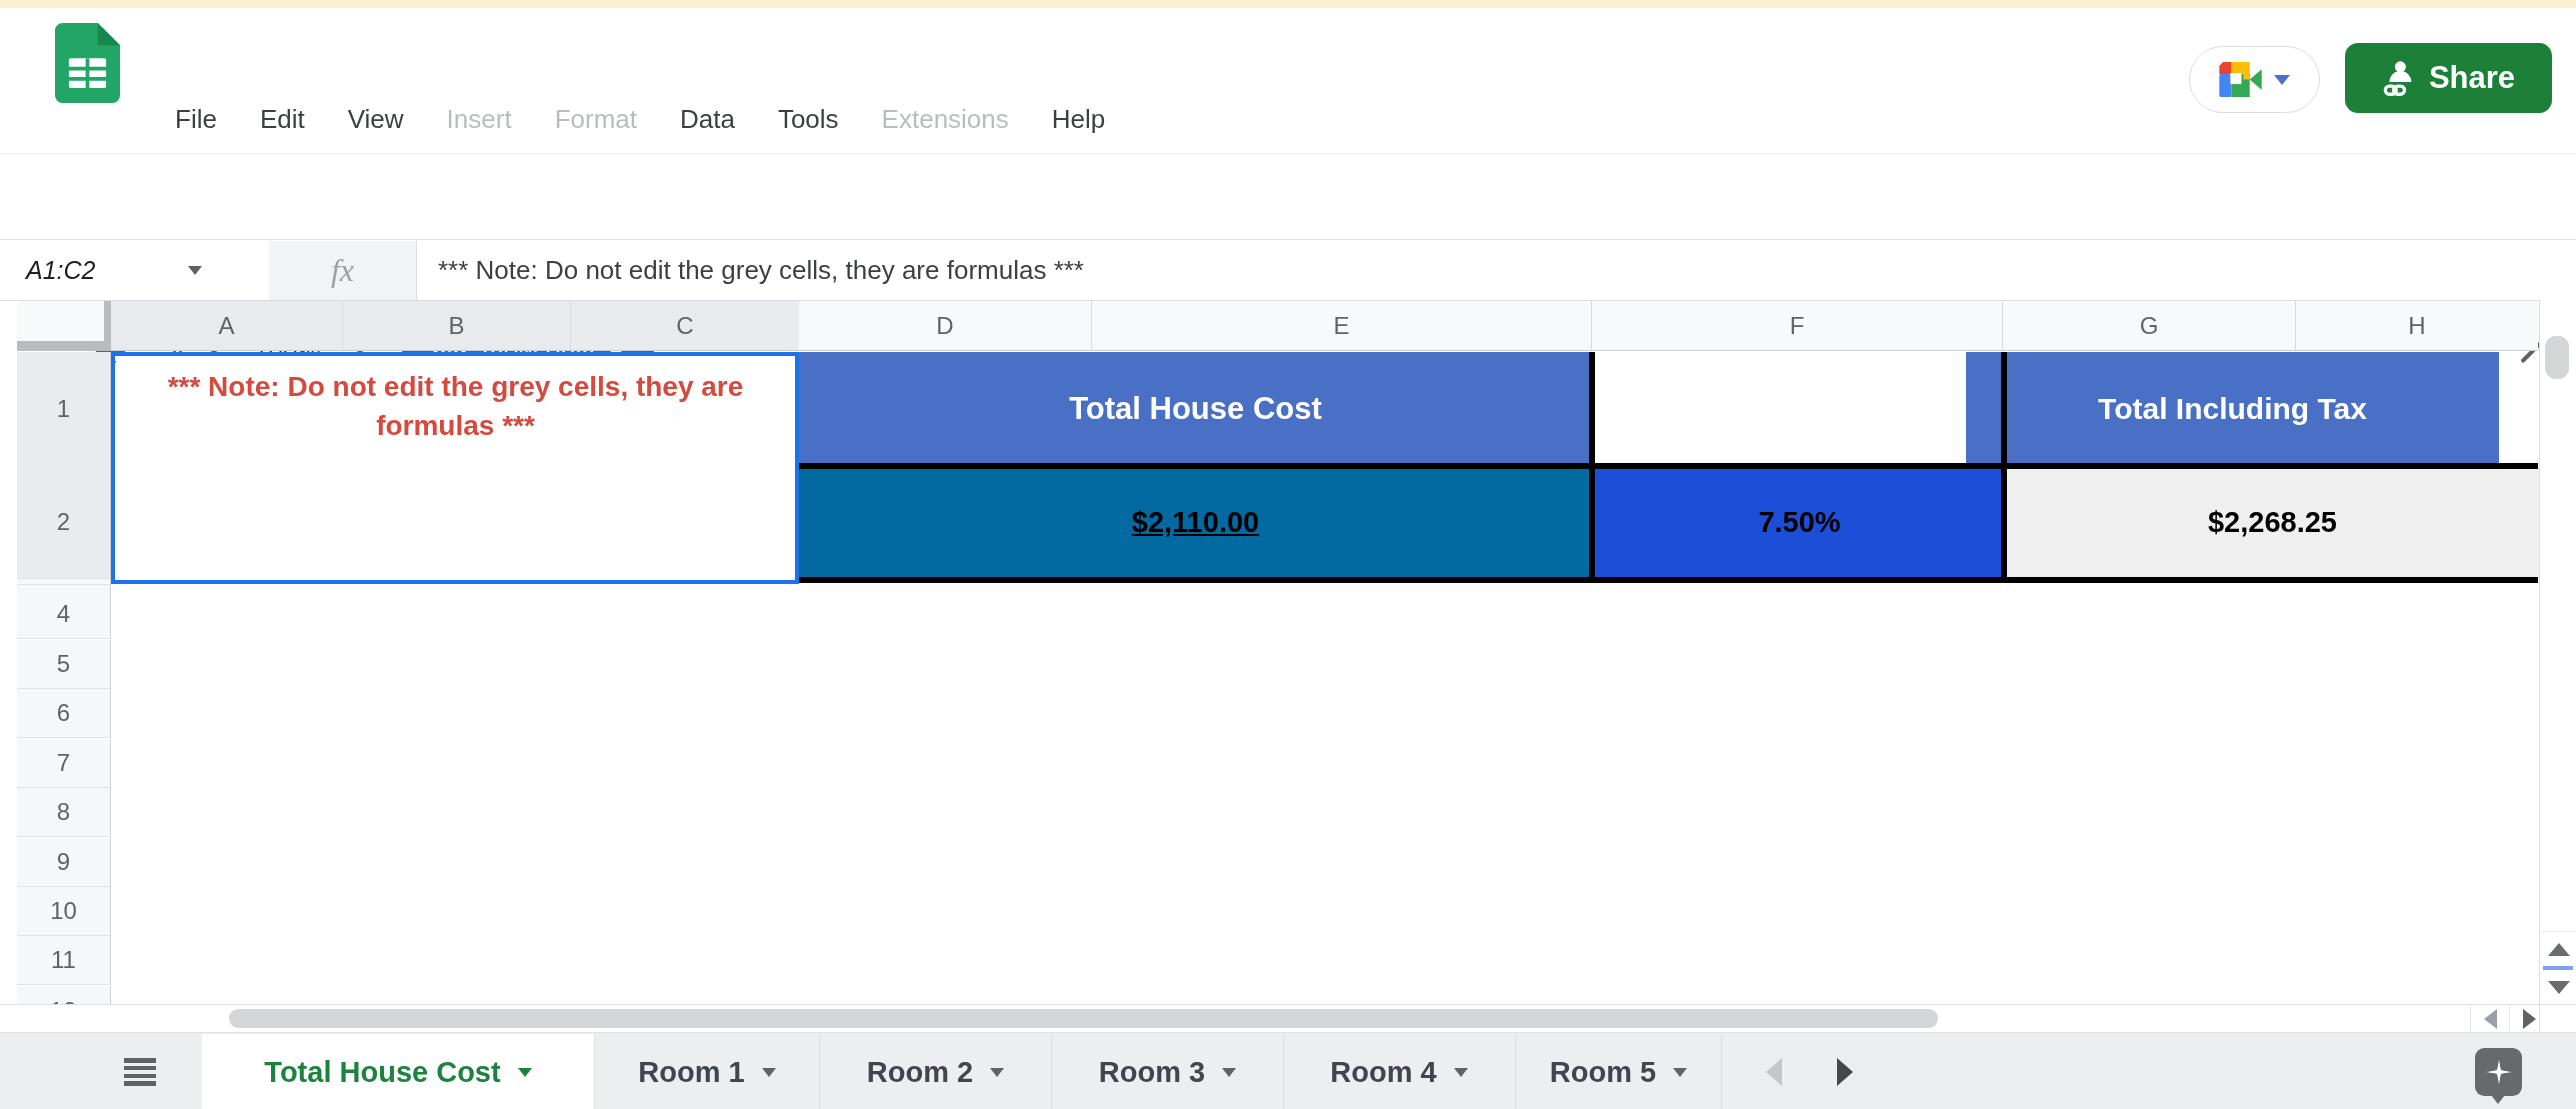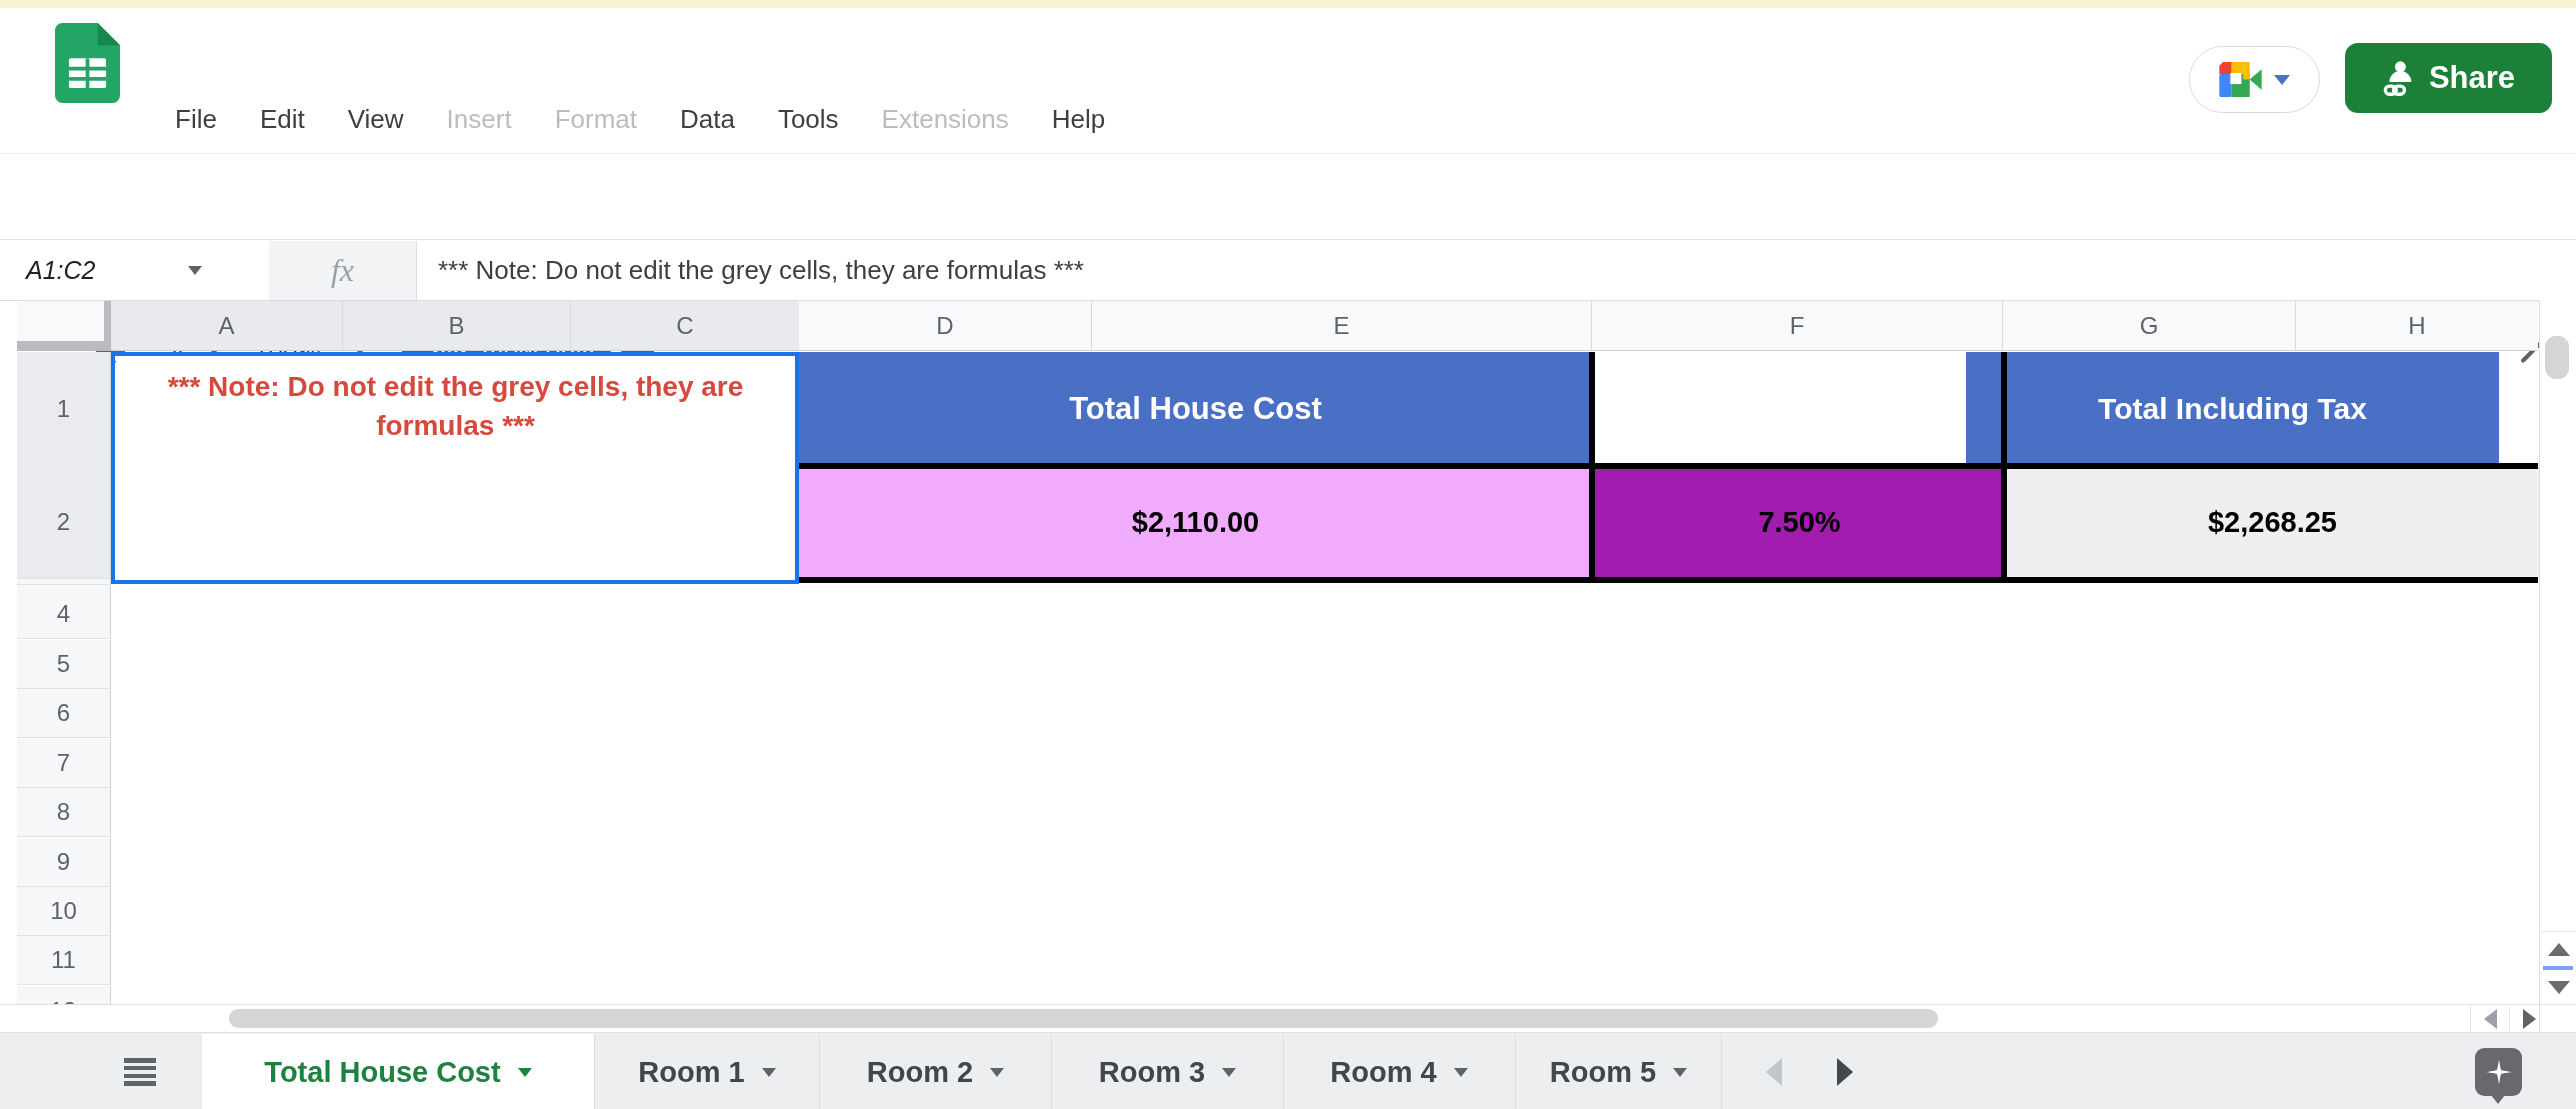--- a/index.html
+++ b/index.html
@@ -193,22 +193,22 @@
   <div class="abs rowhead cc" style="top:838px;height:49px;">9</div>
   <div class="abs rowhead cc" style="top:887px;height:49px;">10</div>
   <div class="abs rowhead cc" style="top:936px;height:49px;">11</div>
   <div class="abs rowhead" style="top:986px;height:18.7px;overflow:hidden;border-bottom:none;">
     <div class="cc" style="width:92px;height:49px;">12</div>
   </div>
 
   <div class="abs bluecell cc" style="left:799px;top:352px;width:793px;height:114px;font-size:31px;">Total House Cost</div>
   <div class="abs bluecell cc" style="left:1966px;top:352px;width:533px;height:114px;font-size:30px;">Total Including Tax</div>
 
-  <div class="abs valcell cc" style="left:799px;top:468px;width:793px;height:109px;font-size:29px;background:#f0abfc;">$2,110.00</div>
-  <div class="abs valcell cc" style="left:1595px;top:468px;width:409px;height:109px;font-size:29px;background:#a21caf;">7.50%</div>
+  <div class="abs valcell cc" style="left:799px;top:468px;width:793px;height:109px;font-size:29px;background:#0369a1;text-decoration:underline;">$2,110.00</div>
+  <div class="abs valcell cc" style="left:1595px;top:468px;width:409px;height:109px;font-size:29px;background:#1d4ed8;">7.50%</div>
   <div class="abs valcell cc" style="left:2006px;top:468px;width:533px;height:109px;font-size:29px;background:#efefef;">$2,268.25</div>
 
   <div class="abs blk" style="left:799px;top:463px;width:1739px;height:5.6px;"></div>
   <div class="abs blk" style="left:799px;top:577px;width:1739px;height:5.6px;"></div>
   <div class="abs blk" style="left:1589px;top:352px;width:5.6px;height:231px;"></div>
   <div class="abs blk" style="left:2001px;top:352px;width:5.6px;height:231px;"></div>
 
   <div id="note-cell" class="abs" style="left:116px;top:356px;width:679px;height:218px;">*** Note: Do not edit the grey cells, they are formulas ***</div>
   <div id="sel-border" class="abs" style="left:111px;top:352px;width:688px;height:232px;"></div>
 

